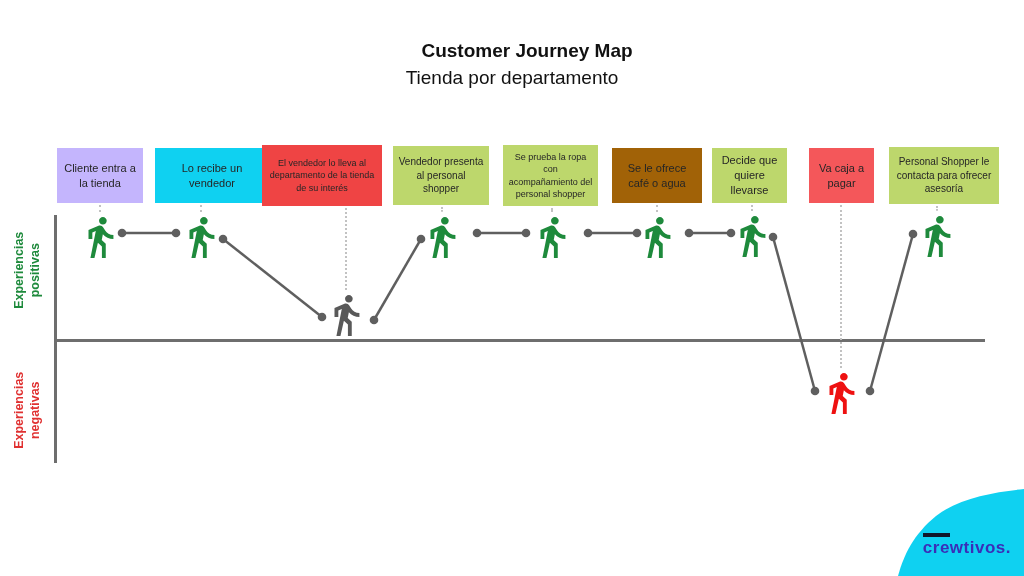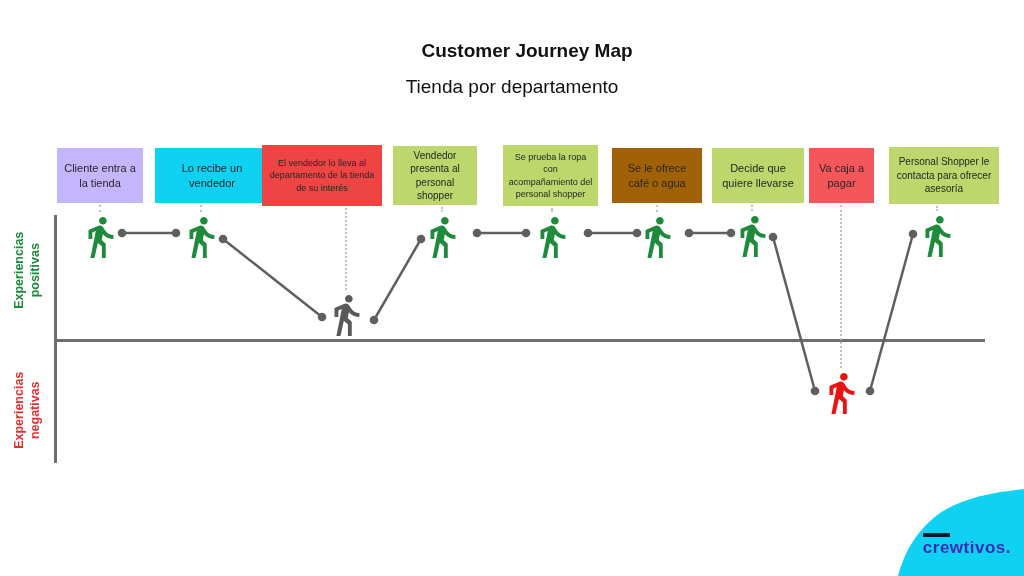--- a/index.html
+++ b/index.html
@@ -6,21 +6,21 @@
   .canvas {
     position:relative; width:1024px; height:576px; background:#ffffff;
     font-family:"Liberation Sans", sans-serif; overflow:hidden;
   }
   .title {
     position:absolute; top:40px; left:0; right:0; text-align:center;
     font-size:19px; font-weight:bold; color:#111;margin-left:30px;
   }
   .subtitle {
     position:absolute; top:67px; left:0; right:0; text-align:center;
-    font-size:19px; font-weight:400; color:#111;margin-top:9px;
+    font-size:19px; font-weight:400; color:#111;
   }
   .ylabel {
     position:absolute; width:120px; text-align:center;
     transform:rotate(-90deg); transform-origin:center center;
     font-size:12.5px; font-weight:bold; line-height:1.3;
   }
   .ylabel.pos { left:-33px; top:254px; color:#1e8a3c; }
   .ylabel.neg { left:-33px; top:394px; color:#e03131; }
   .axis-v { position:absolute; left:54px; top:215px; width:3px; height:248px; background:#6e6e6e; }
   .axis-h { position:absolute; left:54px; top:339px; width:931px; height:3px; background:#6e6e6e; }
@@ -108,21 +108,21 @@
 
     <div>
       <div class="step-box" style="left: 262px; top: 145px; width: 120px; height: 61px; background: #ef4444; font-size: 9px;">El vendedor lo lleva al departamento de la tienda de su interés</div>
       <div class="dotted-line" style="left: 346px; top: 208px; height: 82px;"></div>
       <svg class="person" viewBox="0 0 24 24" style="left: 323px; top: 292px; width: 46px; height: 46px;">
         <path d="M13.5 5.5c1.1 0 2-.9 2-2s-.9-2-2-2-2 .9-2 2 .9 2 2 2zM9.8 8.9L7 23h2.1l1.8-8 2.1 2v6h2v-7.5l-2.1-2 .6-3C14.8 12 16.8 13 19 13v-2c-1.9 0-3.5-1-4.3-2.4l-1-1.6c-.4-.6-1-1-1.7-1-.3 0-.5.1-.8.1L6 8.3V13h2V9.6l1.8-.7" fill="#595959"></path>
       </svg>
     </div>
 
     <div>
-      <div class="step-box" style="left: 393px; top: 146px; width: 84px; height: 59px; background: rgb(189, 215, 108); font-size: 10px;">Vendedor presenta al personal shopper</div>
+      <div class="step-box" style="left: 393px; top: 146px; width: 96px; height: 59px; background: rgb(189, 215, 108); font-size: 10px;">Vendedor presenta al personal shopper</div>
       <div class="dotted-line" style="left: 442px; top: 207px; height: 5px;"></div>
       <svg class="person" viewBox="0 0 24 24" style="left: 419px; top: 214px; width: 46px; height: 46px;">
         <path d="M13.5 5.5c1.1 0 2-.9 2-2s-.9-2-2-2-2 .9-2 2 .9 2 2 2zM9.8 8.9L7 23h2.1l1.8-8 2.1 2v6h2v-7.5l-2.1-2 .6-3C14.8 12 16.8 13 19 13v-2c-1.9 0-3.5-1-4.3-2.4l-1-1.6c-.4-.6-1-1-1.7-1-.3 0-.5.1-.8.1L6 8.3V13h2V9.6l1.8-.7" fill="#1e8a3c"></path>
       </svg>
     </div>
 
     <div>
       <div class="step-box" style="left: 503px; top: 145px; width: 95px; height: 61px; background: rgb(189, 215, 108); font-size: 9px;">Se prueba la ropa con acompañamiento del personal shopper</div>
       <div class="dotted-line" style="left: 552px; top: 208px; height: 4px;"></div>
       <svg class="person" viewBox="0 0 24 24" style="left: 529px; top: 214px; width: 46px; height: 46px;">
@@ -132,21 +132,21 @@
 
     <div>
       <div class="step-box" style="left: 612px; top: 148px; width: 90px; height: 55px; background: #a16207; font-size: 11px;">Se le ofrece café o agua</div>
       <div class="dotted-line" style="left: 657px; top: 205px; height: 7px;"></div>
       <svg class="person" viewBox="0 0 24 24" style="left: 634px; top: 214px; width: 46px; height: 46px;">
         <path d="M13.5 5.5c1.1 0 2-.9 2-2s-.9-2-2-2-2 .9-2 2 .9 2 2 2zM9.8 8.9L7 23h2.1l1.8-8 2.1 2v6h2v-7.5l-2.1-2 .6-3C14.8 12 16.8 13 19 13v-2c-1.9 0-3.5-1-4.3-2.4l-1-1.6c-.4-.6-1-1-1.7-1-.3 0-.5.1-.8.1L6 8.3V13h2V9.6l1.8-.7" fill="#1e8a3c"></path>
       </svg>
     </div>
 
     <div>
-      <div class="step-box" style="left: 712px; top: 148px; width: 92px; height: 55px; background: rgb(189, 215, 108); font-size: 11px;">Decide que quiere llevarse</div>
+      <div class="step-box" style="left: 712px; top: 148px; width: 75px; height: 55px; background: rgb(189, 215, 108); font-size: 11px;">Decide que quiere llevarse</div>
       <div class="dotted-line" style="left: 752px; top: 205px; height: 6px;"></div>
       <svg class="person" viewBox="0 0 24 24" style="left: 729px; top: 213px; width: 46px; height: 46px;">
         <path d="M13.5 5.5c1.1 0 2-.9 2-2s-.9-2-2-2-2 .9-2 2 .9 2 2 2zM9.8 8.9L7 23h2.1l1.8-8 2.1 2v6h2v-7.5l-2.1-2 .6-3C14.8 12 16.8 13 19 13v-2c-1.9 0-3.5-1-4.3-2.4l-1-1.6c-.4-.6-1-1-1.7-1-.3 0-.5.1-.8.1L6 8.3V13h2V9.6l1.8-.7" fill="#1e8a3c"></path>
       </svg>
     </div>
 
     <div>
       <div class="step-box" style="left: 809px; top: 148px; width: 65px; height: 55px; background: rgb(244, 87, 90); font-size: 11px;">Va caja a pagar</div>
       <div class="dotted-line" style="left: 841px; top: 205px; height: 163px;"></div>
       <svg class="person" viewBox="0 0 24 24" style="left: 818px; top: 370px; width: 46px; height: 46px;">

